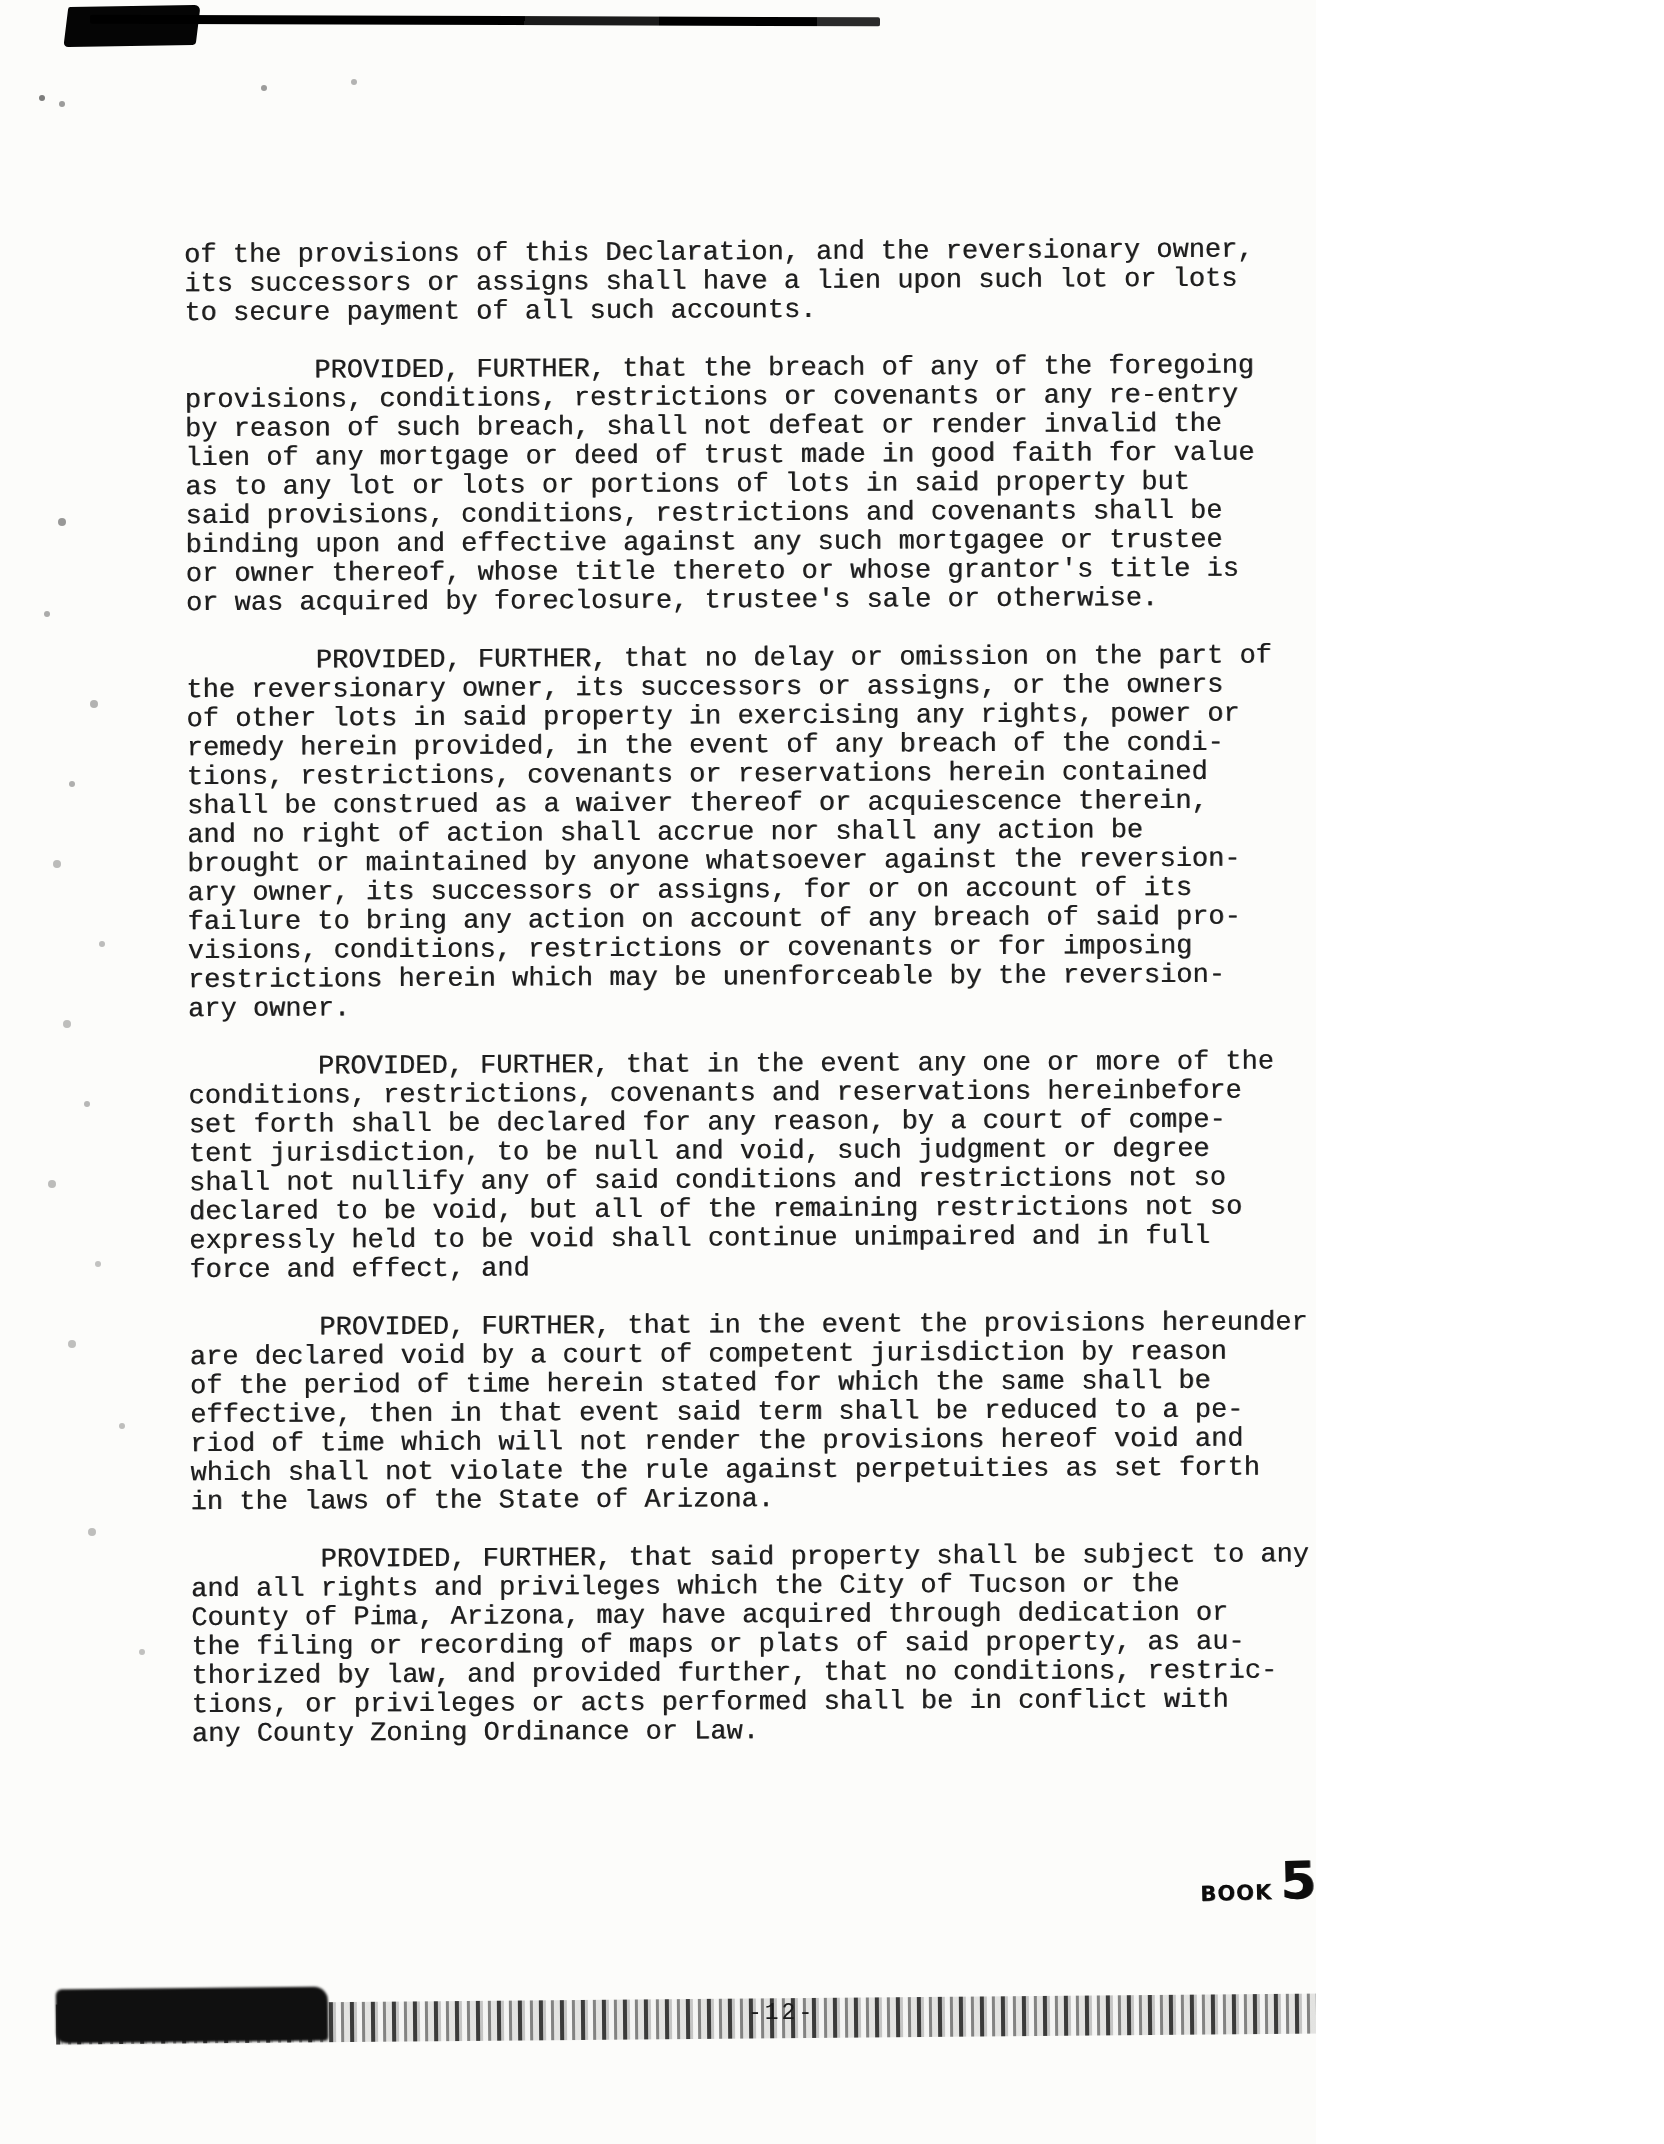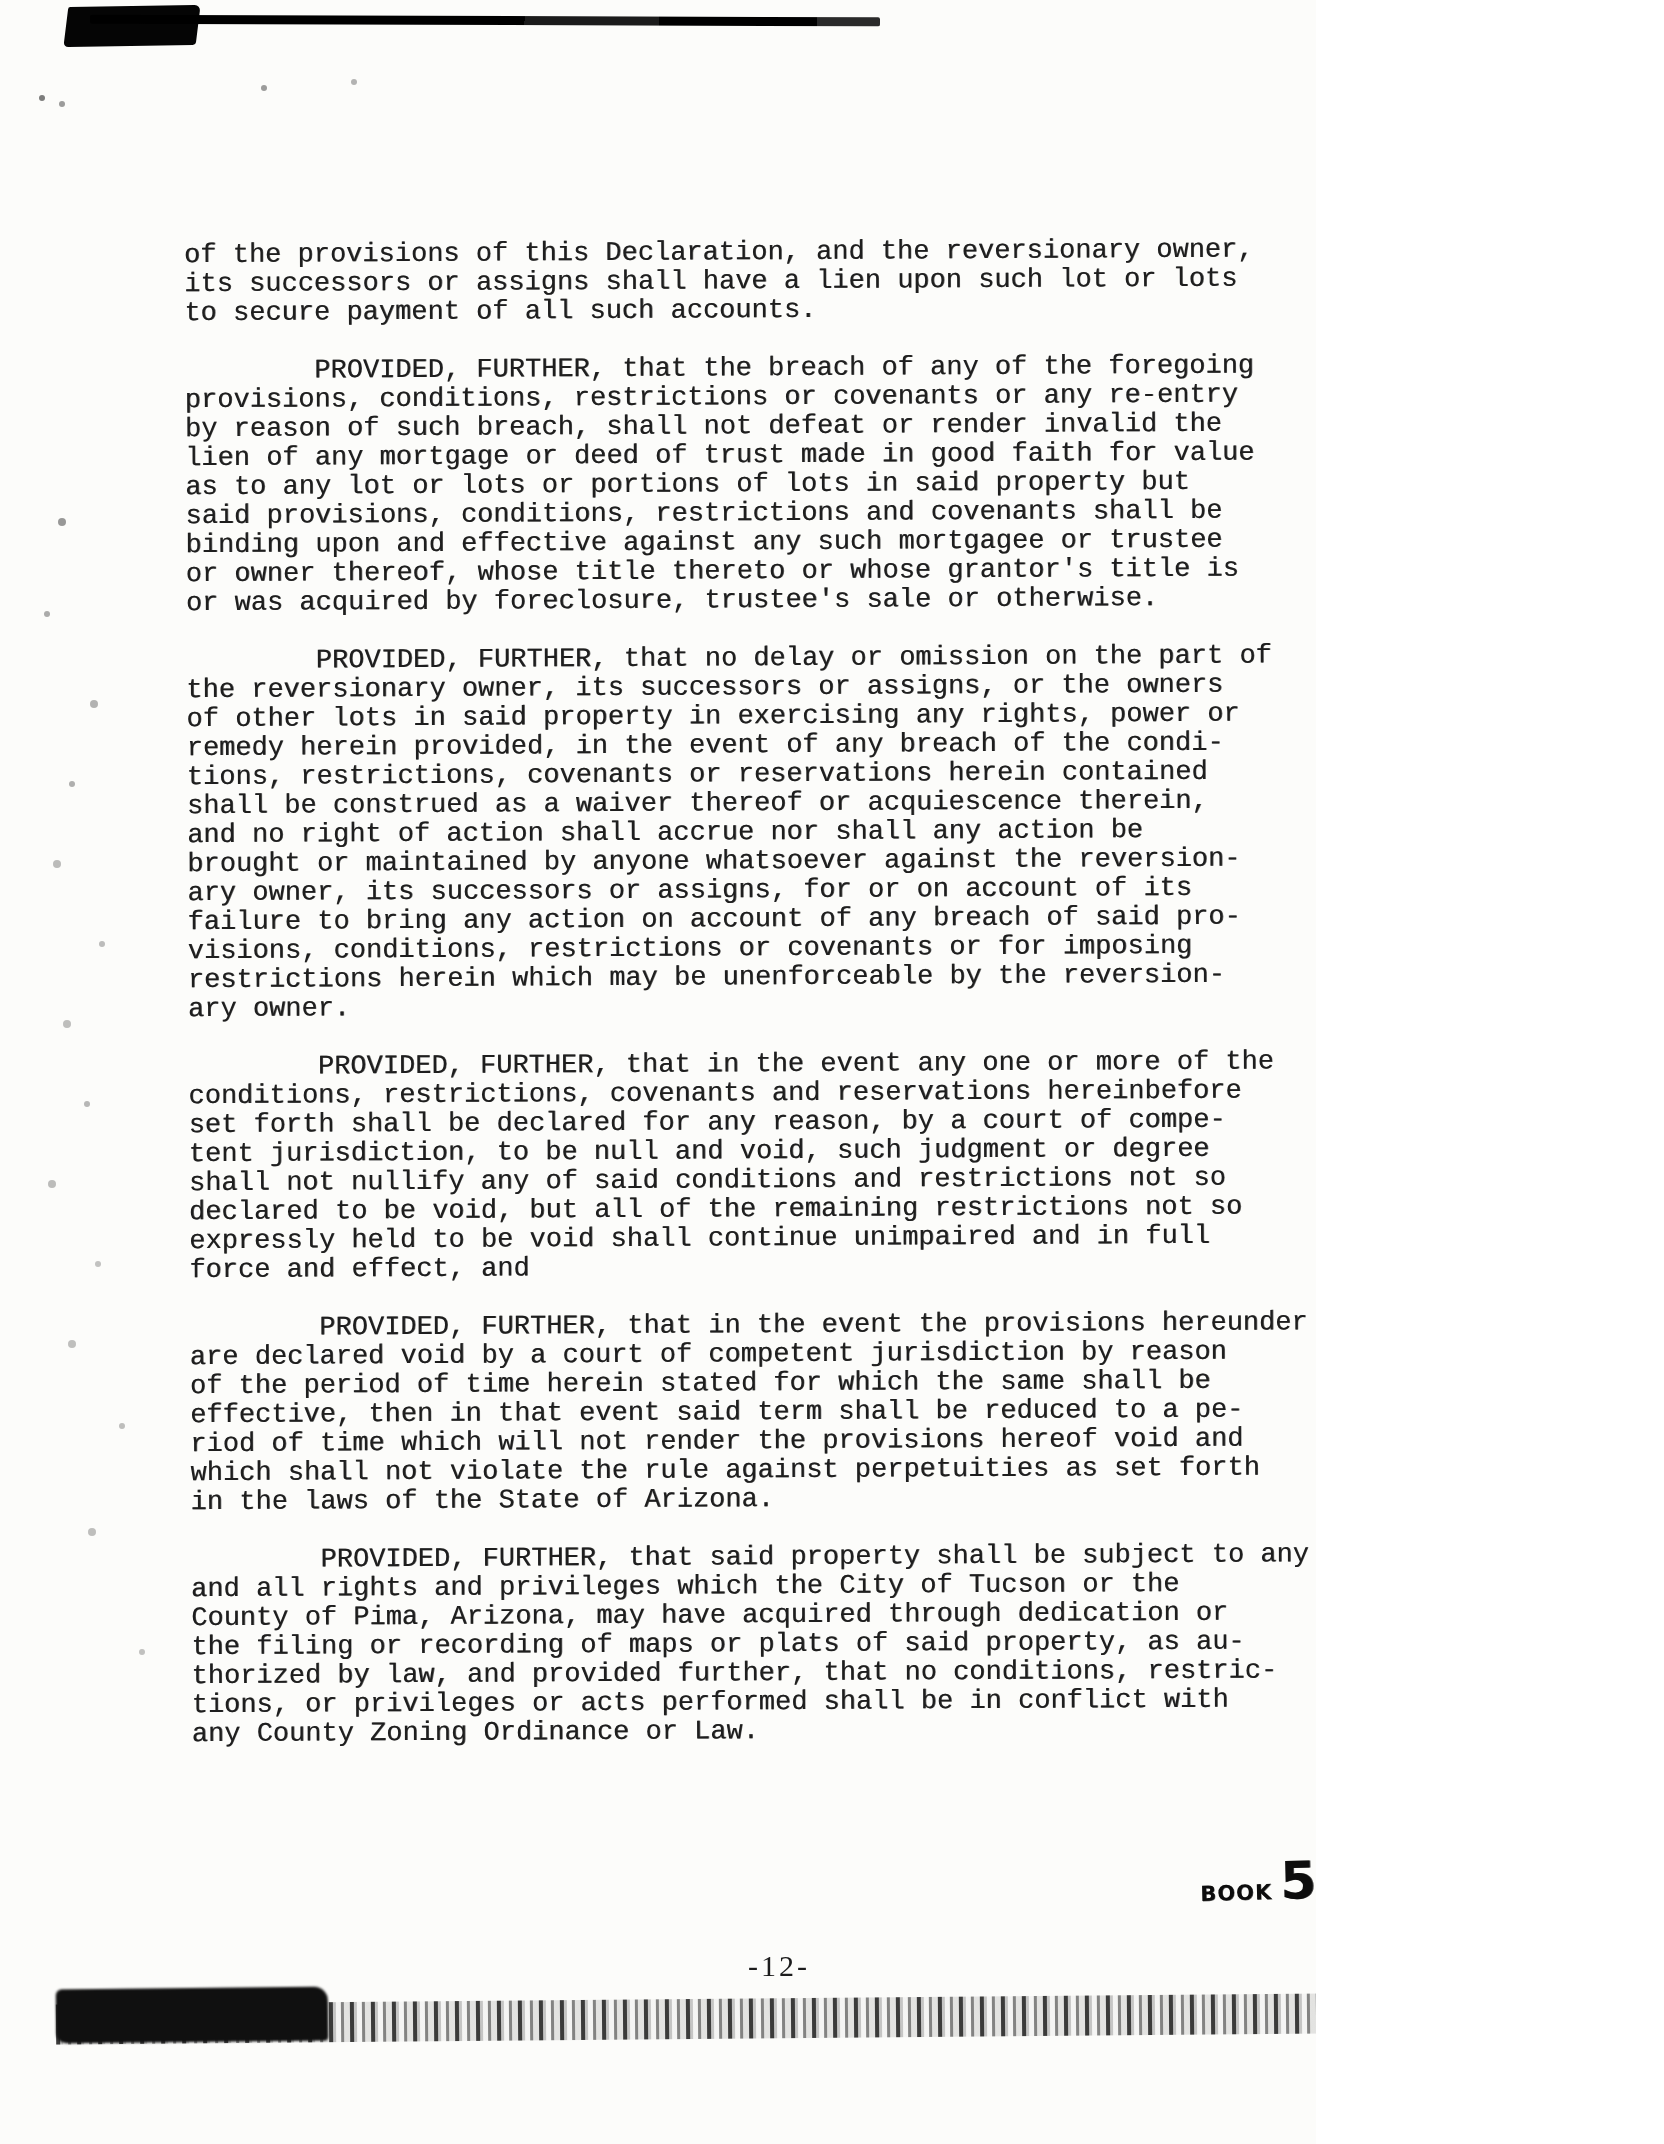--- a/index.html
+++ b/index.html
@@ -53,25 +53,25 @@
   .stamp-number {
     font-size: 52px;
     letter-spacing: -2px;
     text-shadow: 1px 0 0 rgba(0,0,0,0.7);
   }
 
   
   .page-number {
     position: absolute;
     left: 748px;
-    top: 1949px;
-    font-size: 30px;
+    top: 2000px;
+    font-size: 23px;
     letter-spacing: 3px;
     color: #1c1c1c;
-    font-family: Liberation Serif, serif;
+    font-family: Liberation Mono, monospace;
   }
 
   
   .artifact { position: absolute; }
 
   .top-blob {
     left: 66px; top: 6px; width: 132px; height: 40px;
     background: #050505;
     transform: skewX(-8deg) rotate(-1deg);
     border-radius: 2px 6px 3px 5px;

